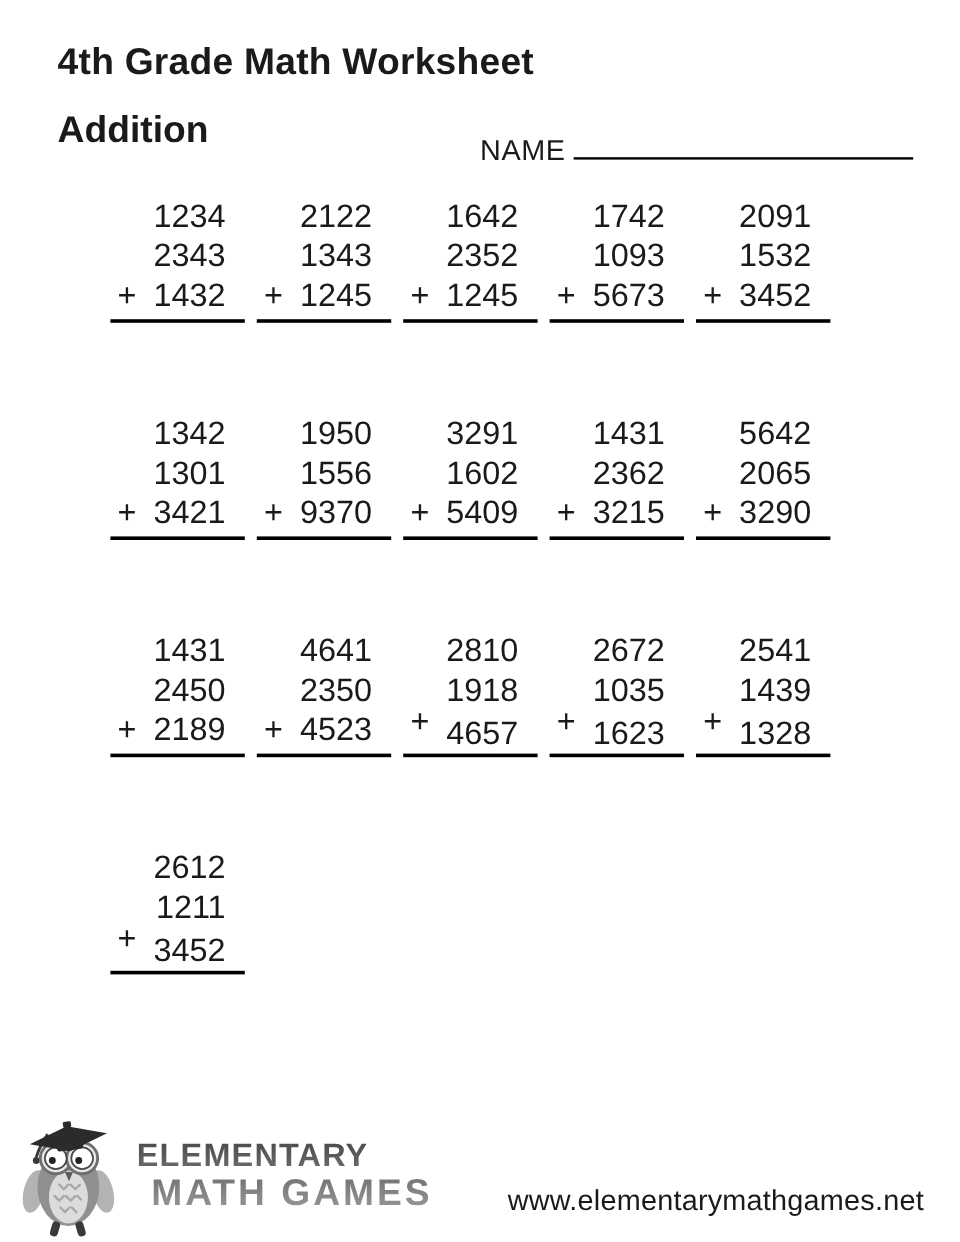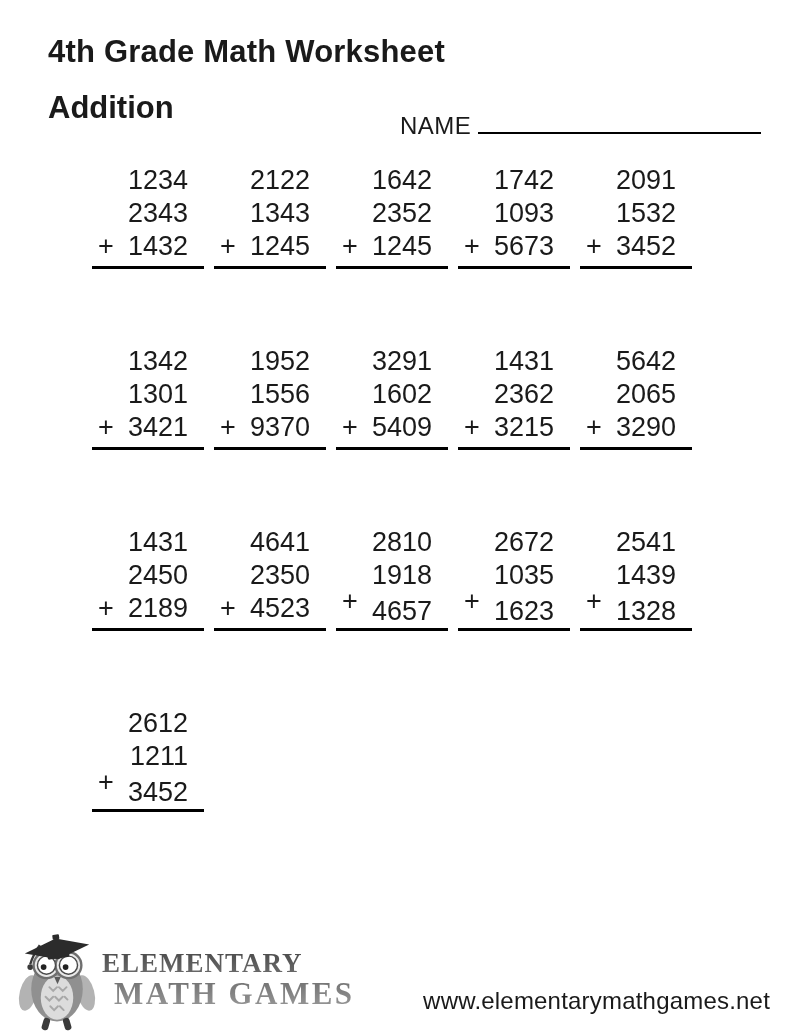--- a/index.html
+++ b/index.html
@@ -86,25 +86,24 @@
   .shift .opline .num { position:relative; top:3px; }
 
   
   .footer { position:absolute; left:0; right:0; bottom:0; height:108px; }
   .logo {
     position:absolute; left:14px; bottom:4px;
     display:flex; align-items:center;
   }
   .logo-svg { width:86px; height:102px; display:block; }
   .logo-text {
-    margin-left:2px;
+    margin-left:14px;
     font-weight:800;
     line-height:1.02;
     color:#666666;
-    font-family:Liberation Serif, serif;
   }
   @supports (-webkit-background-clip: text) {
     .logo-text {
       background:linear-gradient(180deg,#4a4a4a 0%,#9a9a9a 100%);
       -webkit-background-clip:text;
       -webkit-text-fill-color:transparent;
     }
   }
   .logo-line1 { font-size:27px; letter-spacing:1px; }
   .logo-line2 { font-size:31px; letter-spacing:2.5px; margin-left:12px; }
@@ -184,21 +183,21 @@
     <div class="num">1342</div>
     <div class="num">1301</div>
     <div class="opline">
       <span class="plus">+</span>
       <span class="num">3421</span>
     </div>
     <div class="answer-line"></div>
   </div>
 
   <div class="prob">
-    <div class="num">1952</div>
+    <div class="num">1950</div>
     <div class="num">1556</div>
     <div class="opline">
       <span class="plus">+</span>
       <span class="num">9370</span>
     </div>
     <div class="answer-line"></div>
   </div>
 
   <div class="prob">
     <div class="num">3291</div>

